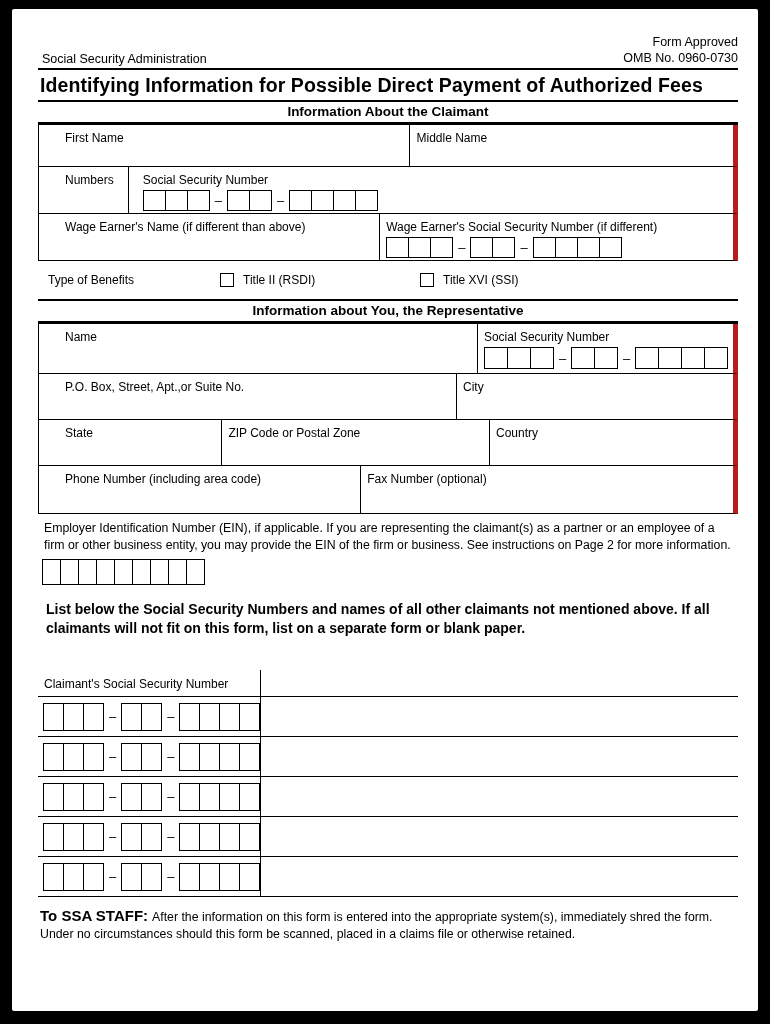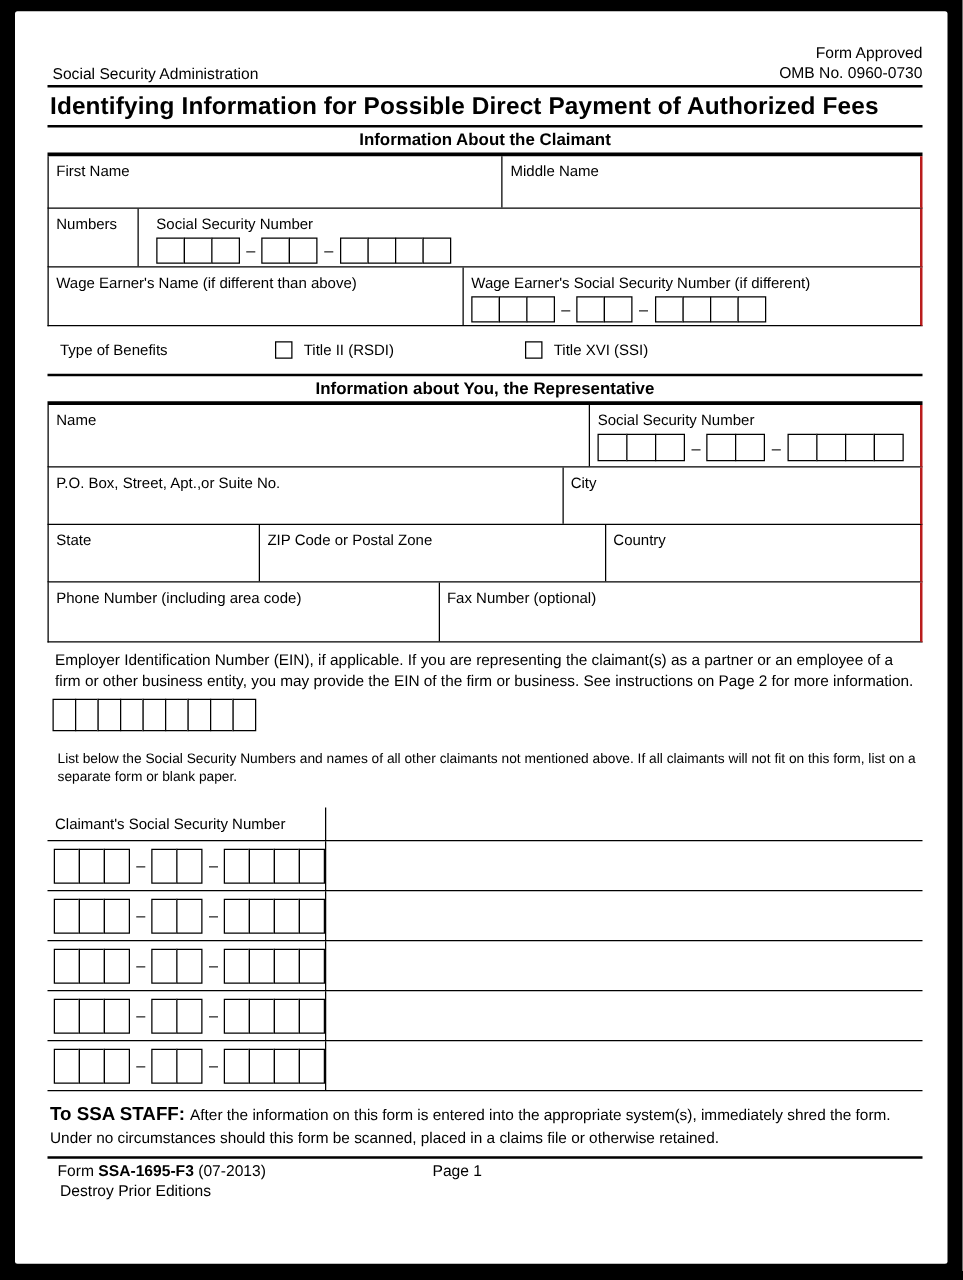--- a/index.html
+++ b/index.html
@@ -8,21 +8,21 @@
   .frame { width:770px; height:1024px; background:#000; padding:9px 12px 13px 12px; margin:0 auto; }
   .paper { width:100%; height:100%; background:#fff; padding:26px 20px 8px 26px; border-radius:2px; overflow:hidden; }
 
   .hdr { display:flex; justify-content:space-between; align-items:flex-end; border-bottom:2px solid #000; padding-bottom:2px; }
   .agency { font-size:12.5px; padding-left:4px; }
   .approved { font-size:12.5px; text-align:right; line-height:1.25; }
   .title { font-size:19.5px; font-weight:bold; padding:4px 2px 3px 2px; letter-spacing:0.1px; }
 
   .sec-head { border-top:2px solid #000; border-bottom:3px solid #000; text-align:center; font-weight:bold; font-size:13.5px; padding:2px 0 3px 0; }
 
-  .frow { display:flex; border-left:1px solid #000; border-right:2px solid #b91c1c; border-bottom:1px solid #000; }
+  .frow { display:flex; border-left:1px solid #000; border-right:5px solid #b91c1c; border-bottom:1px solid #000;padding-left:20px; }
   .cell { padding:3px 6px; position:relative; }
   .cell + .cell { border-left:1px solid #000; }
   .lbl { font-size:12px; display:inline-block; }
 
   .boxes { display:flex; align-items:center; margin-top:2px; }
   .grp { display:inline-flex; }
   .box { width:23px; height:21px; border:1px solid #000; background:#fff; flex:none; }
   .box + .box { margin-left:-1px; }
   .dash { margin:0 5px; font-size:13px; line-height:1; }
   .rep-ssn .box { width:24px; height:22px; }
@@ -32,22 +32,22 @@
   .benefits { display:flex; align-items:center; height:38px; padding-left:10px; }
   .cb { width:14px; height:14px; border:1px solid #000; background:#fff; flex:none; }
   .ben-l1 { width:172px; }
   .ben-l2 { width:166px; margin-left:9px; }
   .ben-l3 { margin-left:9px; }
   .cb2 { margin-left:11px; }
 
   .ein-note { font-size:12.3px; line-height:1.35; padding:6px 4px 2px 6px; }
   .ein { margin:4px 0 10px 4px; }
 
-  .oc-instr { font-size:11px; line-height:1.35; padding:5px 4px 4px 8px; }
-  .oc { margin-top:12px; border-bottom:0; }
+  .oc-instr { font-size:14px; line-height:1.35; padding:5px 4px 4px 8px;font-weight:bold; }
+  .oc { margin-top:28px; border-bottom:0; }
   .oc-head { display:flex; border-bottom:1px solid #000; }
   .oc-c1 { width:31.9%; border-right:1px solid #000; padding:4px 6px; }
   .oc-c2 { flex:1; padding:4px 8px; }
   .oc-row { display:flex; border-bottom:1px solid #000; height:40px; }
   .oc-row .oc-c1 { display:flex; align-items:center; padding:0 0 0 5px; }
   .oc-row .boxes { margin-top:0; }
 
   .staff { font-size:12.3px; line-height:1.4; margin:8px 2px 6px 2px; }
   .staff-label { font-weight:bold; font-size:15px; margin-right:4px; }
 
@@ -353,22 +353,15 @@
             </div>
       </div>
       <div class="oc-c2"></div>
     </div>
   </div>
 
   <p class="staff">
     <span class="staff-label">To SSA STAFF:</span><span>After the information on this form is entered into the appropriate system(s), immediately shred the form. Under no circumstances should this form be scanned, placed in a claims file or otherwise retained.</span>
   </p>
 
-  <div class="footer">
-    <div class="f-row">
-      <div class="f-form"><span>Form </span><b>SSA-1695-F3</b><span> (07-2013)</span></div>
-      <div class="f-page">Page 1</div>
-    </div>
-    <div class="f-destroy">Destroy Prior Editions</div>
-  </div>
 
 </div>
 </div>
 
 </body></html>

